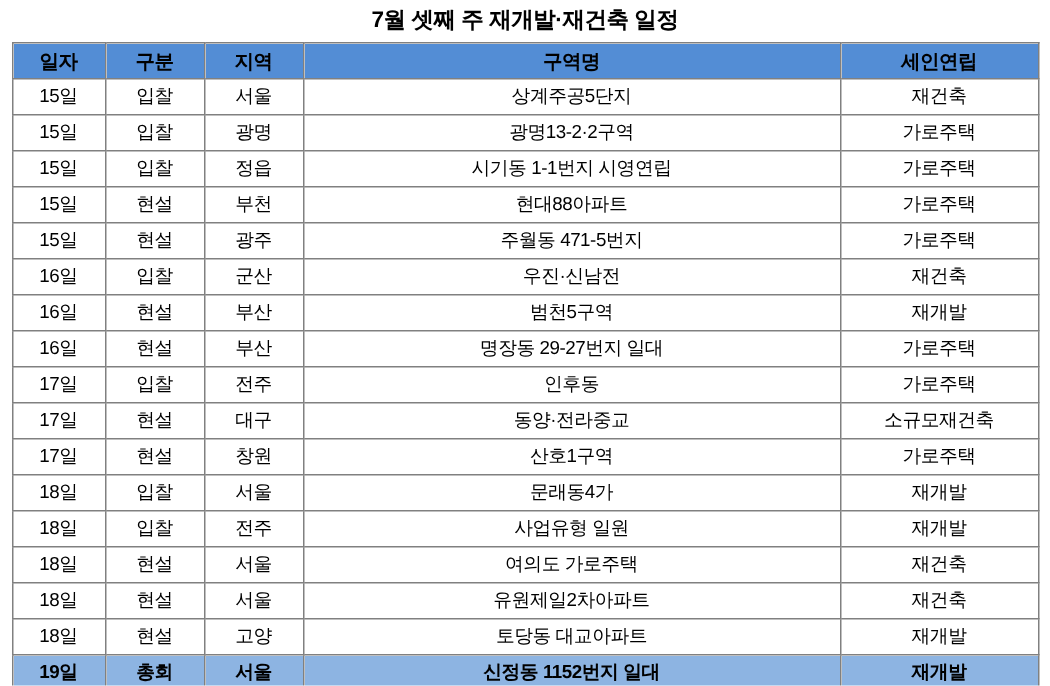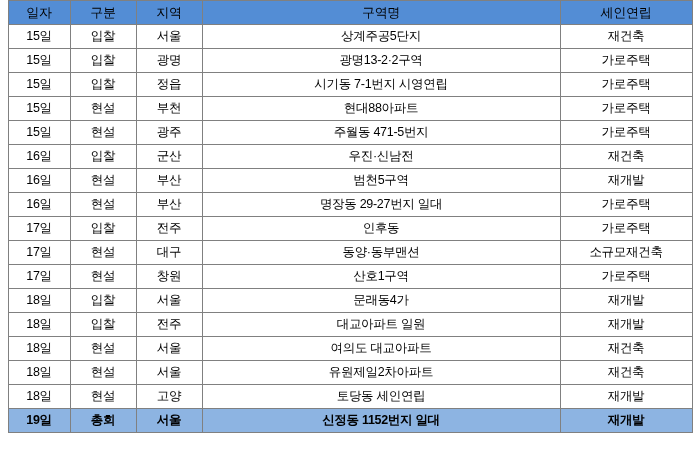--- a/index.html
+++ b/index.html
@@ -43,21 +43,21 @@
     height: 23px;
     line-height: 23px;
     padding: 0 2px;
     letter-spacing: -0.3px;
     overflow: hidden;
     white-space: nowrap;
   }
   table.schedule thead th {
     background: #538dd5;
     color: #000000;
-    font-weight: normal;
+    font-weight: bold;
     font-size: 13px;
   }
   .col-date   { width: 62px; }
   .col-type   { width: 66px; }
   .col-region { width: 66px; }
   .col-zone   { width: 358px; }
   .col-biz    { width: 132px; }
 
   tr.row-highlight td {
     background: #8db4e2;
@@ -65,20 +65,21 @@
   }
   tr.row-plain td {
     background: #ffffff;
   }
 </style>
 </head>
 <body>
 
 <div class="page">
 
+  <div class="title">7월 셋째 주 재개발·재건축 일정</div>
 
   <table class="schedule">
     <colgroup>
       <col class="col-date">
       <col class="col-type">
       <col class="col-region">
       <col class="col-zone">
       <col class="col-biz">
     </colgroup>
     <thead>
@@ -102,21 +103,21 @@
           <td>15일</td>
           <td>입찰</td>
           <td>광명</td>
           <td>광명13-2·2구역</td>
           <td>가로주택</td>
         </tr>
         <tr class="row-plain">
           <td>15일</td>
           <td>입찰</td>
           <td>정읍</td>
-          <td>시기동 7-1번지 시영연립</td>
+          <td>시기동 1-1번지 시영연립</td>
           <td>가로주택</td>
         </tr>
         <tr class="row-plain">
           <td>15일</td>
           <td>현설</td>
           <td>부천</td>
           <td>현대88아파트</td>
           <td>가로주택</td>
         </tr>
         <tr class="row-plain">
@@ -151,63 +152,63 @@
           <td>17일</td>
           <td>입찰</td>
           <td>전주</td>
           <td>인후동</td>
           <td>가로주택</td>
         </tr>
         <tr class="row-plain">
           <td>17일</td>
           <td>현설</td>
           <td>대구</td>
-          <td>동양·동부맨션</td>
+          <td>동양·전라중교</td>
           <td>소규모재건축</td>
         </tr>
         <tr class="row-plain">
           <td>17일</td>
           <td>현설</td>
           <td>창원</td>
           <td>산호1구역</td>
           <td>가로주택</td>
         </tr>
         <tr class="row-plain">
           <td>18일</td>
           <td>입찰</td>
           <td>서울</td>
           <td>문래동4가</td>
           <td>재개발</td>
         </tr>
         <tr class="row-plain">
           <td>18일</td>
           <td>입찰</td>
           <td>전주</td>
-          <td>대교아파트 일원</td>
-          <td>재개발</td>
-        </tr>
-        <tr class="row-plain">
-          <td>18일</td>
-          <td>현설</td>
-          <td>서울</td>
-          <td>여의도 대교아파트</td>
+          <td>사업유형 일원</td>
+          <td>재개발</td>
+        </tr>
+        <tr class="row-plain">
+          <td>18일</td>
+          <td>현설</td>
+          <td>서울</td>
+          <td>여의도 가로주택</td>
           <td>재건축</td>
         </tr>
         <tr class="row-plain">
           <td>18일</td>
           <td>현설</td>
           <td>서울</td>
           <td>유원제일2차아파트</td>
           <td>재건축</td>
         </tr>
         <tr class="row-plain">
           <td>18일</td>
           <td>현설</td>
           <td>고양</td>
-          <td>토당동 세인연립</td>
+          <td>토당동 대교아파트</td>
           <td>재개발</td>
         </tr>
         <tr class="row-highlight">
           <td>19일</td>
           <td>총회</td>
           <td>서울</td>
           <td>신정동 1152번지 일대</td>
           <td>재개발</td>
         </tr>
       </tbody>

